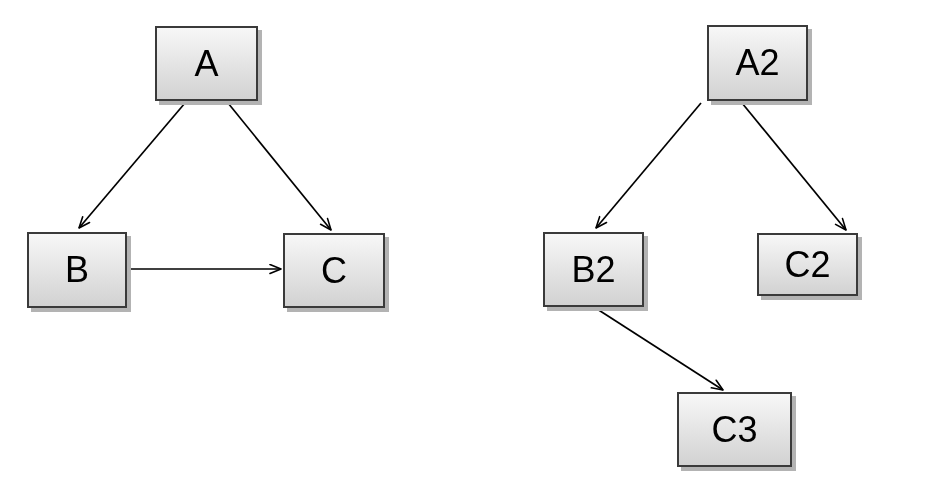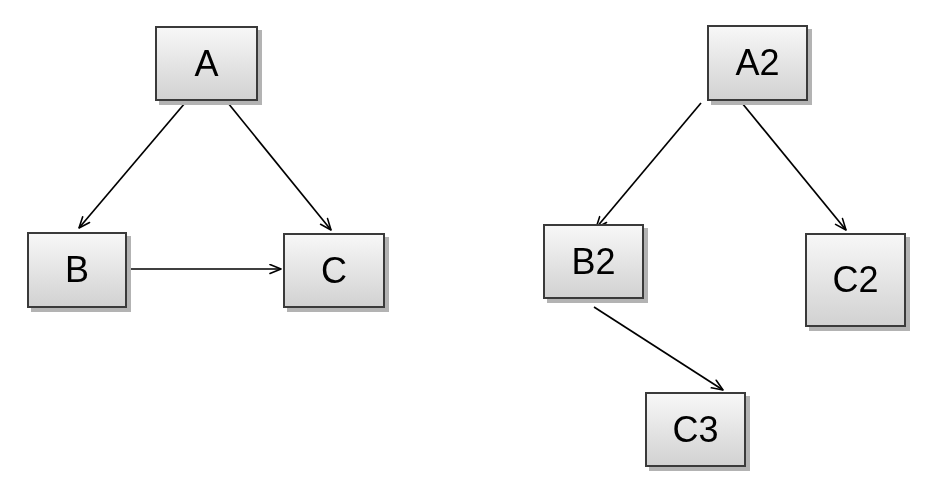--- a/index.html
+++ b/index.html
@@ -63,23 +63,23 @@
       </div>
       <div class="node" style="left: 27px; top: 232px; width: 100px; height: 76px; background: linear-gradient(rgb(247, 247, 247), rgb(210, 210, 210)); border: 2px solid rgb(58, 58, 58); box-shadow: rgb(179, 179, 179) 4px 4px 0px 0px; color: rgb(0, 0, 0);">
         <span class="node-label">B</span>
       </div>
       <div class="node" style="left: 283px; top: 233px; width: 102px; height: 75px; background: linear-gradient(rgb(247, 247, 247), rgb(210, 210, 210)); border: 2px solid rgb(58, 58, 58); box-shadow: rgb(179, 179, 179) 4px 4px 0px 0px; color: rgb(0, 0, 0);">
         <span class="node-label">C</span>
       </div>
       <div class="node" style="left: 707px; top: 25px; width: 101px; height: 76px; background: linear-gradient(rgb(247, 247, 247), rgb(210, 210, 210)); border: 2px solid rgb(58, 58, 58); box-shadow: rgb(179, 179, 179) 4px 4px 0px 0px; color: rgb(0, 0, 0);">
         <span class="node-label">A2</span>
       </div>
-      <div class="node" style="left: 543px; top: 224px; width: 101px; height: 75px; background: linear-gradient(rgb(247, 247, 247), rgb(210, 210, 210)); border: 2px solid rgb(58, 58, 58); box-shadow: rgb(179, 179, 179) 4px 4px 0px 0px; color: rgb(0, 0, 0);">
+      <div class="node" style="left: 543px; top: 232px; width: 101px; height: 75px; background: linear-gradient(rgb(247, 247, 247), rgb(210, 210, 210)); border: 2px solid rgb(58, 58, 58); box-shadow: rgb(179, 179, 179) 4px 4px 0px 0px; color: rgb(0, 0, 0);">
         <span class="node-label">B2</span>
       </div>
-      <div class="node" style="left: 805px; top: 233px; width: 101px; height: 94px; background: linear-gradient(rgb(247, 247, 247), rgb(210, 210, 210)); border: 2px solid rgb(58, 58, 58); box-shadow: rgb(179, 179, 179) 4px 4px 0px 0px; color: rgb(0, 0, 0);">
+      <div class="node" style="left: 757px; top: 233px; width: 101px; height: 63px; background: linear-gradient(rgb(247, 247, 247), rgb(210, 210, 210)); border: 2px solid rgb(58, 58, 58); box-shadow: rgb(179, 179, 179) 4px 4px 0px 0px; color: rgb(0, 0, 0);">
         <span class="node-label">C2</span>
       </div>
-      <div class="node" style="left: 645px; top: 392px; width: 101px; height: 75px; background: linear-gradient(rgb(247, 247, 247), rgb(210, 210, 210)); border: 2px solid rgb(58, 58, 58); box-shadow: rgb(179, 179, 179) 4px 4px 0px 0px; color: rgb(0, 0, 0);">
+      <div class="node" style="left: 677px; top: 392px; width: 115px; height: 75px; background: linear-gradient(rgb(247, 247, 247), rgb(210, 210, 210)); border: 2px solid rgb(58, 58, 58); box-shadow: rgb(179, 179, 179) 4px 4px 0px 0px; color: rgb(0, 0, 0);">
         <span class="node-label">C3</span>
       </div>
     </div>
 </div>
 
 </body></html>

